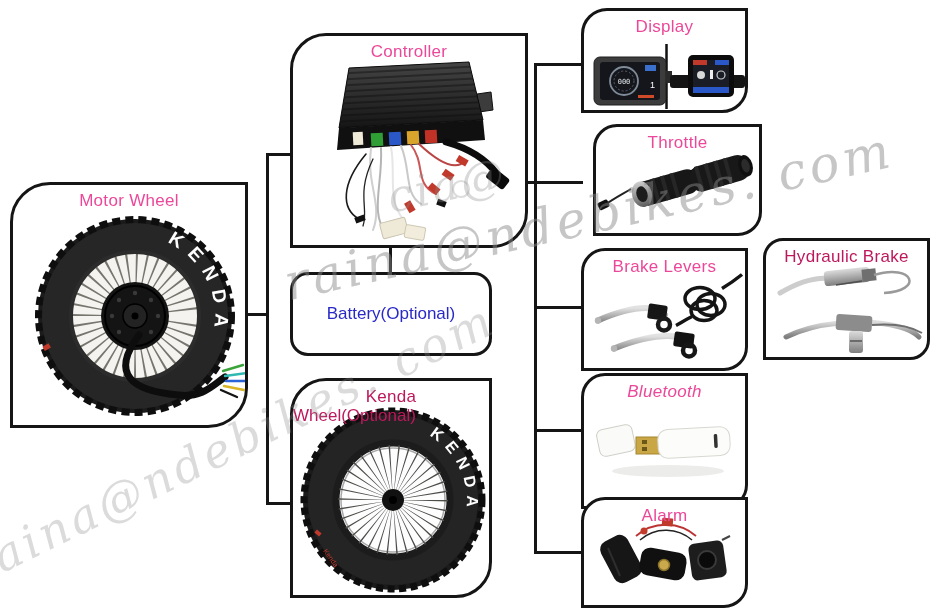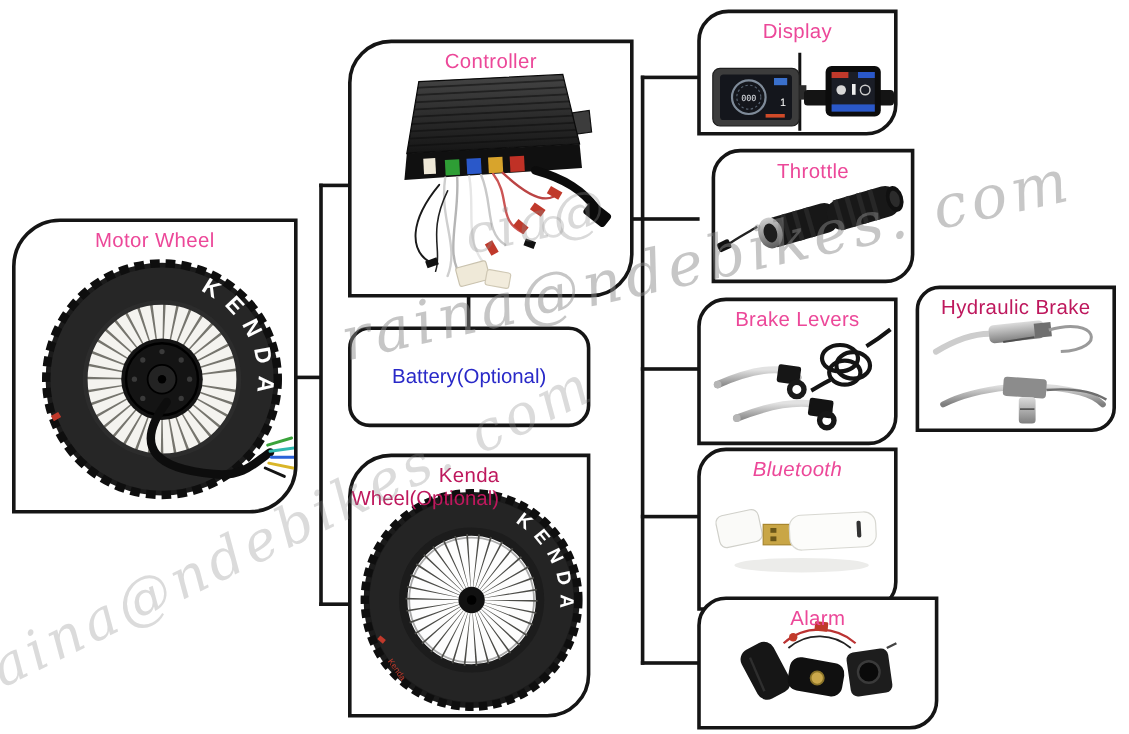--- a/index.html
+++ b/index.html
@@ -18,21 +18,21 @@
   #b-controller{left:290px;top:33px;width:238px;height:215px;}
   #b-battery{left:290px;top:272px;width:202px;height:84px;border-radius:18px;
              display:flex;align-items:center;justify-content:center;}
   #b-battery .center-label{font-size:17px;color:#2929c8;}
   #b-front{left:290px;top:378px;width:202px;height:220px;}
   #b-display{left:581px;top:8px;width:167px;height:105px;border-radius:26px 0 26px 0;}
   #b-throttle{left:593px;top:124px;width:169px;height:112px;border-radius:24px 0 24px 0;}
   #b-brake{left:581px;top:248px;width:167px;height:123px;border-radius:24px 0 24px 0;}
   #b-hydraulic{left:763px;top:238px;width:167px;height:122px;border-radius:20px 0 20px 0;}
   #b-bluetooth{left:581px;top:373px;width:167px;height:136px;border-radius:24px 0 24px 0;font-style:italic;}
-  #b-alarm{left:581px;top:497px;width:201px;height:111px;border-radius:24px 0 24px 0;}
+  #b-alarm{left:581px;top:497px;width:167px;height:111px;border-radius:24px 0 24px 0;}
   
   #l-trunkL{left:266px;top:153px;width:3px;height:352px;}
   #l-ctrl{left:266px;top:153px;width:26px;height:3px;}
   #l-motor{left:246px;top:313px;width:22px;height:3px;}
   #l-front{left:266px;top:502px;width:26px;height:3px;}
   #l-batt{left:389px;top:246px;width:3px;height:28px;}
   #l-ctrl-thr{left:490px;top:181px;width:93px;height:3px;}
   #l-trunkR{left:534px;top:63px;width:3px;height:491px;}
   #l-disp{left:534px;top:63px;width:49px;height:3px;}
   #l-brk{left:534px;top:306px;width:49px;height:3px;}

